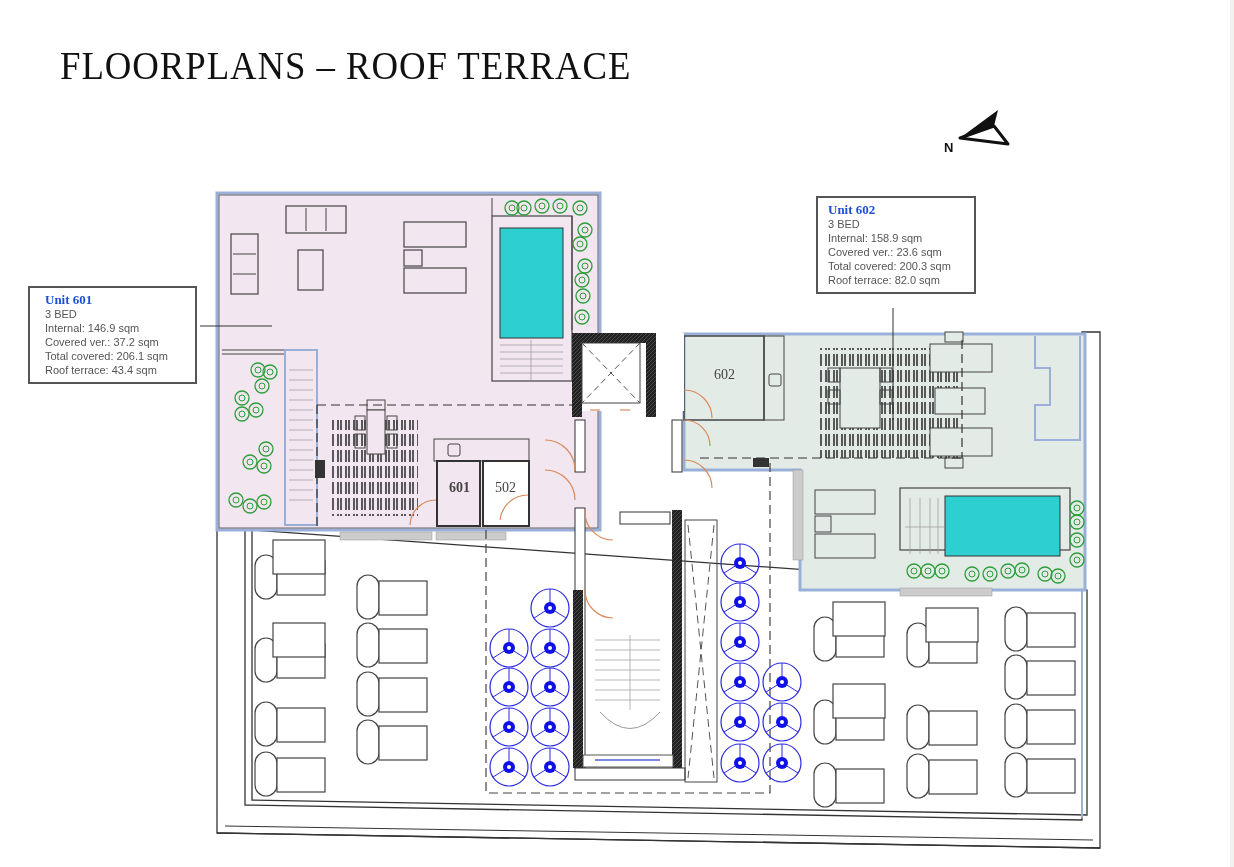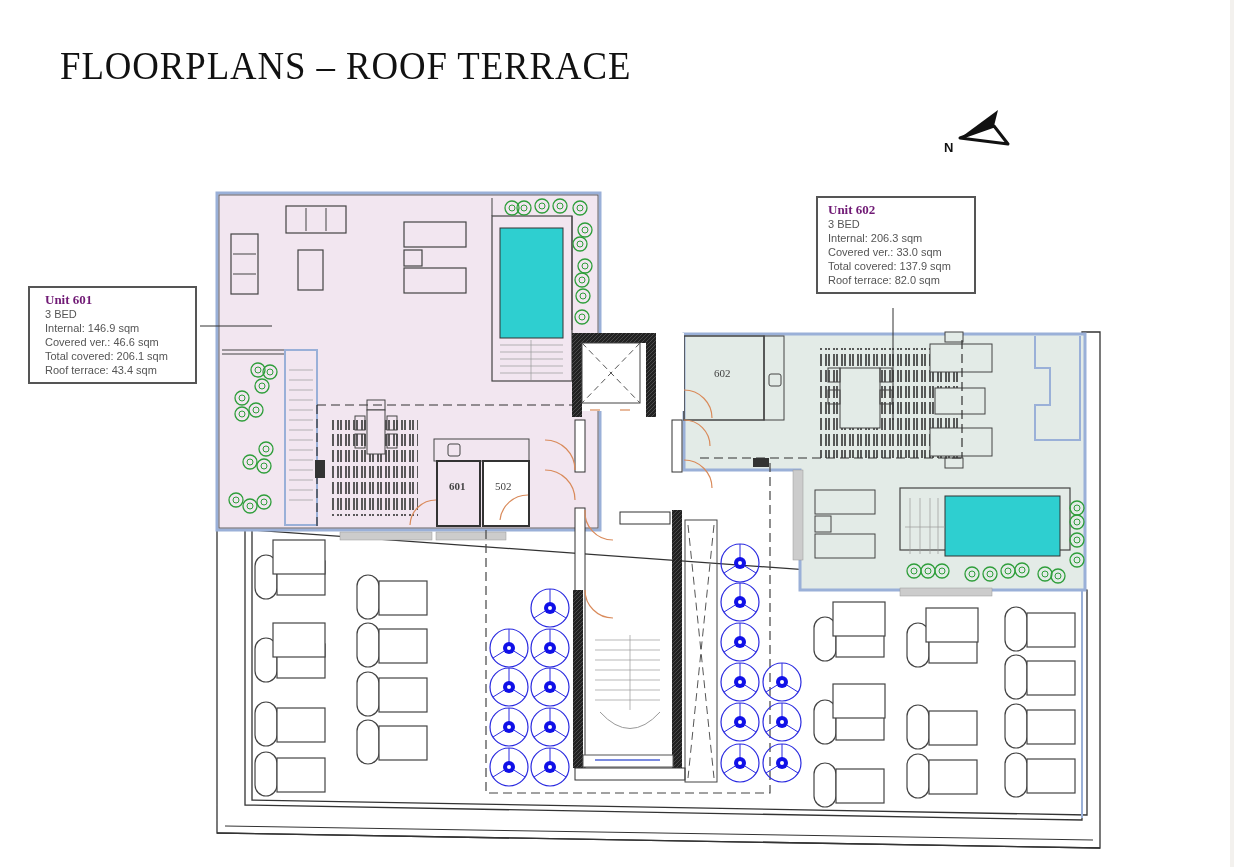--- a/index.html
+++ b/index.html
@@ -1,24 +1,24 @@
 <!DOCTYPE html>
 <html><head>
 <meta charset="utf-8">
 <style>
   html,body{margin:0;padding:0;background:#fff;}
   body{width:1234px;height:867px;position:relative;overflow:hidden;font-family:"Liberation Sans",sans-serif;}
   .page-title{position:absolute;left:60px;top:42px;font-family:"Liberation Serif","DejaVu Serif",serif;font-size:40px;letter-spacing:1px;color:#111;font-weight:normal;margin:0;transform:scaleX(0.92);transform-origin:left top;}
   .right-strip{position:absolute;right:0;top:0;width:4px;height:867px;background:#f3f1ee;}
   .plan{position:absolute;left:0;top:0;}
   .info-box{position:absolute;border:2px solid #555;background:#fff;padding:5px 10px 5px 10px;font-family:"Liberation Sans",sans-serif;font-size:11px;line-height:14px;color:#555;}
-  .info-box .unit-name{font-family:"Liberation Serif",serif;font-weight:bold;font-size:13px;color:#701a75;}
+  .info-box .unit-name{font-family:"Liberation Serif",serif;font-weight:bold;font-size:13px;color:#1d4ed8;}
   #box601{left:28px;top:286px;width:140px;padding-left:15px;}
   #box602{left:816px;top:196px;width:136px;}
-  .room-label{position:absolute;font-family:"Liberation Serif",serif;font-size:11px;color:#444;}
+  .room-label{position:absolute;font-family:"Liberation Serif",serif;font-size:14px;color:#444;}
   .north{position:absolute;left:942px;top:108px;}
 </style>
 </head>
 <body>
 
 <h1 class="page-title">FLOORPLANS – ROOF TERRACE</h1>
 <div class="right-strip"></div>
 
 <div class="north">
   <svg width="72" height="48" viewBox="0 0 72 48">
@@ -314,25 +314,25 @@
 </svg>
 
 <div class="room-label" style="left:449px;top:480px;font-weight:bold;">601</div>
 <div class="room-label" style="left:495px;top:480px;">502</div>
 <div class="room-label" style="left:714px;top:367px;">602</div>
 
 <div class="info-box" id="box601">
   <div class="unit-name">Unit 601</div>
   <div>3 BED</div>
   <div>Internal: 146.9 sqm</div>
-  <div>Covered ver.: 46.6 sqm</div>
+  <div>Covered ver.: 37.2 sqm</div>
   <div>Total covered: 206.1 sqm</div>
   <div>Roof terrace: 43.4 sqm</div>
 </div>
 
 <div class="info-box" id="box602">
   <div class="unit-name">Unit 602</div>
   <div>3 BED</div>
-  <div>Internal: 206.3 sqm</div>
-  <div>Covered ver.: 33.0 sqm</div>
-  <div>Total covered: 137.9 sqm</div>
+  <div>Internal: 158.9 sqm</div>
+  <div>Covered ver.: 23.6 sqm</div>
+  <div>Total covered: 200.3 sqm</div>
   <div>Roof terrace: 82.0 sqm</div>
 </div>
 
 </body></html>

